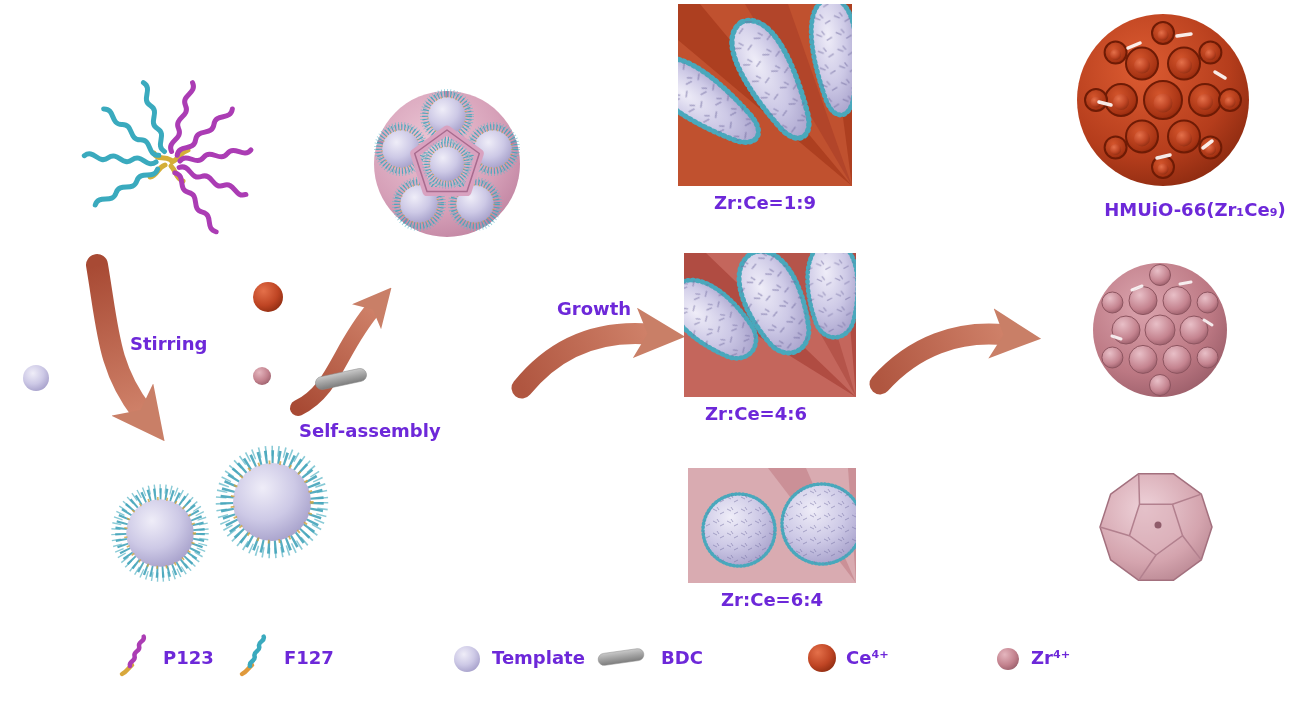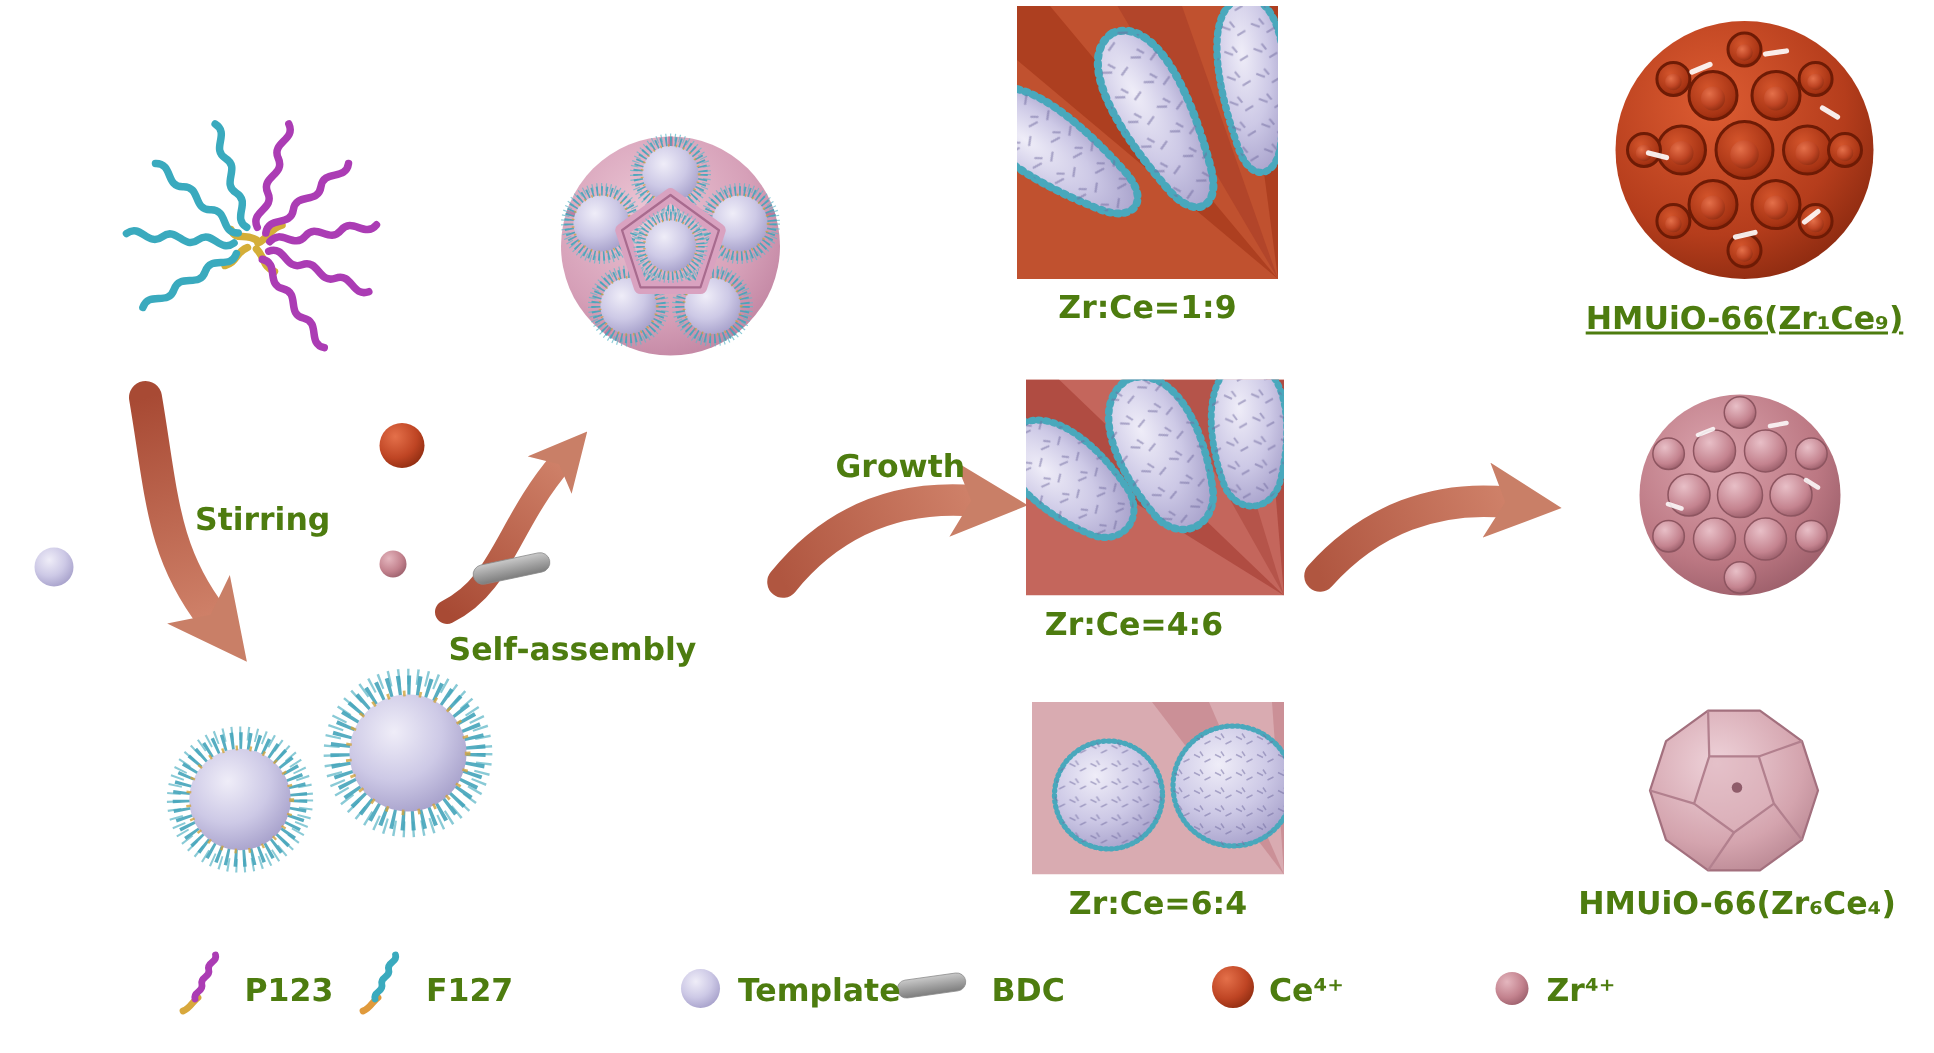--- a/index.html
+++ b/index.html
@@ -1,19 +1,19 @@
 <!DOCTYPE html>
 <html><head>
 <meta charset="utf-8">
 <style>
   html,body{margin:0;padding:0;background:#ffffff;}
   #canvas{position:relative;width:1289px;height:702px;background:#ffffff;overflow:hidden;
           font-family:"DejaVu Sans","Liberation Sans",sans-serif;}
   svg.scene{position:absolute;left:0;top:0;}
-  .lbl{position:absolute;font-weight:bold;font-size:21px;color:#4d7c0f;line-height:1.25;}
+  .lbl{position:absolute;font-weight:bold;font-size:18px;color:#6d28d9;line-height:1.25;}
   .center{transform:translateX(-50%);white-space:nowrap;}
   .wrap{width:104px;}
 </style>
 </head>
 <body>
 
 <div id="canvas">
 
 <svg class="scene" width="1289" height="702" viewBox="0 0 1289 702" xmlns="http://www.w3.org/2000/svg">
   <defs>
@@ -306,22 +306,21 @@
 </svg>
 
 <div class="lbl" style="left:130px;top:333px;">Stirring</div>
 <div class="lbl" style="left:299px;top:420px;">Self-assembly</div>
 <div class="lbl" style="left:557px;top:298px;">Growth</div>
 
 <div class="lbl center" style="left:765px;top:192px;">Zr:Ce=1:9</div>
 <div class="lbl center" style="left:756px;top:403px;">Zr:Ce=4:6</div>
 <div class="lbl center" style="left:772px;top:589px;">Zr:Ce=6:4</div>
 
-<div class="lbl center" style="left:1163px;top:199px;text-decoration:underline;">HMUiO-66(Zr₁Ce₉)</div>
-<div class="lbl center" style="left:1158px;top:589px;">HMUiO-66(Zr₆Ce₄)</div>
+<div class="lbl center" style="left:1195px;top:199px;">HMUiO-66(Zr₁Ce₉)</div>
 
 <div class="lbl" style="left:163px;top:647px;">P123</div>
 <div class="lbl" style="left:284px;top:647px;">F127</div>
 <div class="lbl" style="left:492px;top:647px;">Template</div>
 <div class="lbl" style="left:661px;top:647px;">BDC</div>
 <div class="lbl" style="left:846px;top:647px;">Ce⁴⁺</div>
 <div class="lbl" style="left:1031px;top:647px;">Zr⁴⁺</div>
 
 </div>
 

